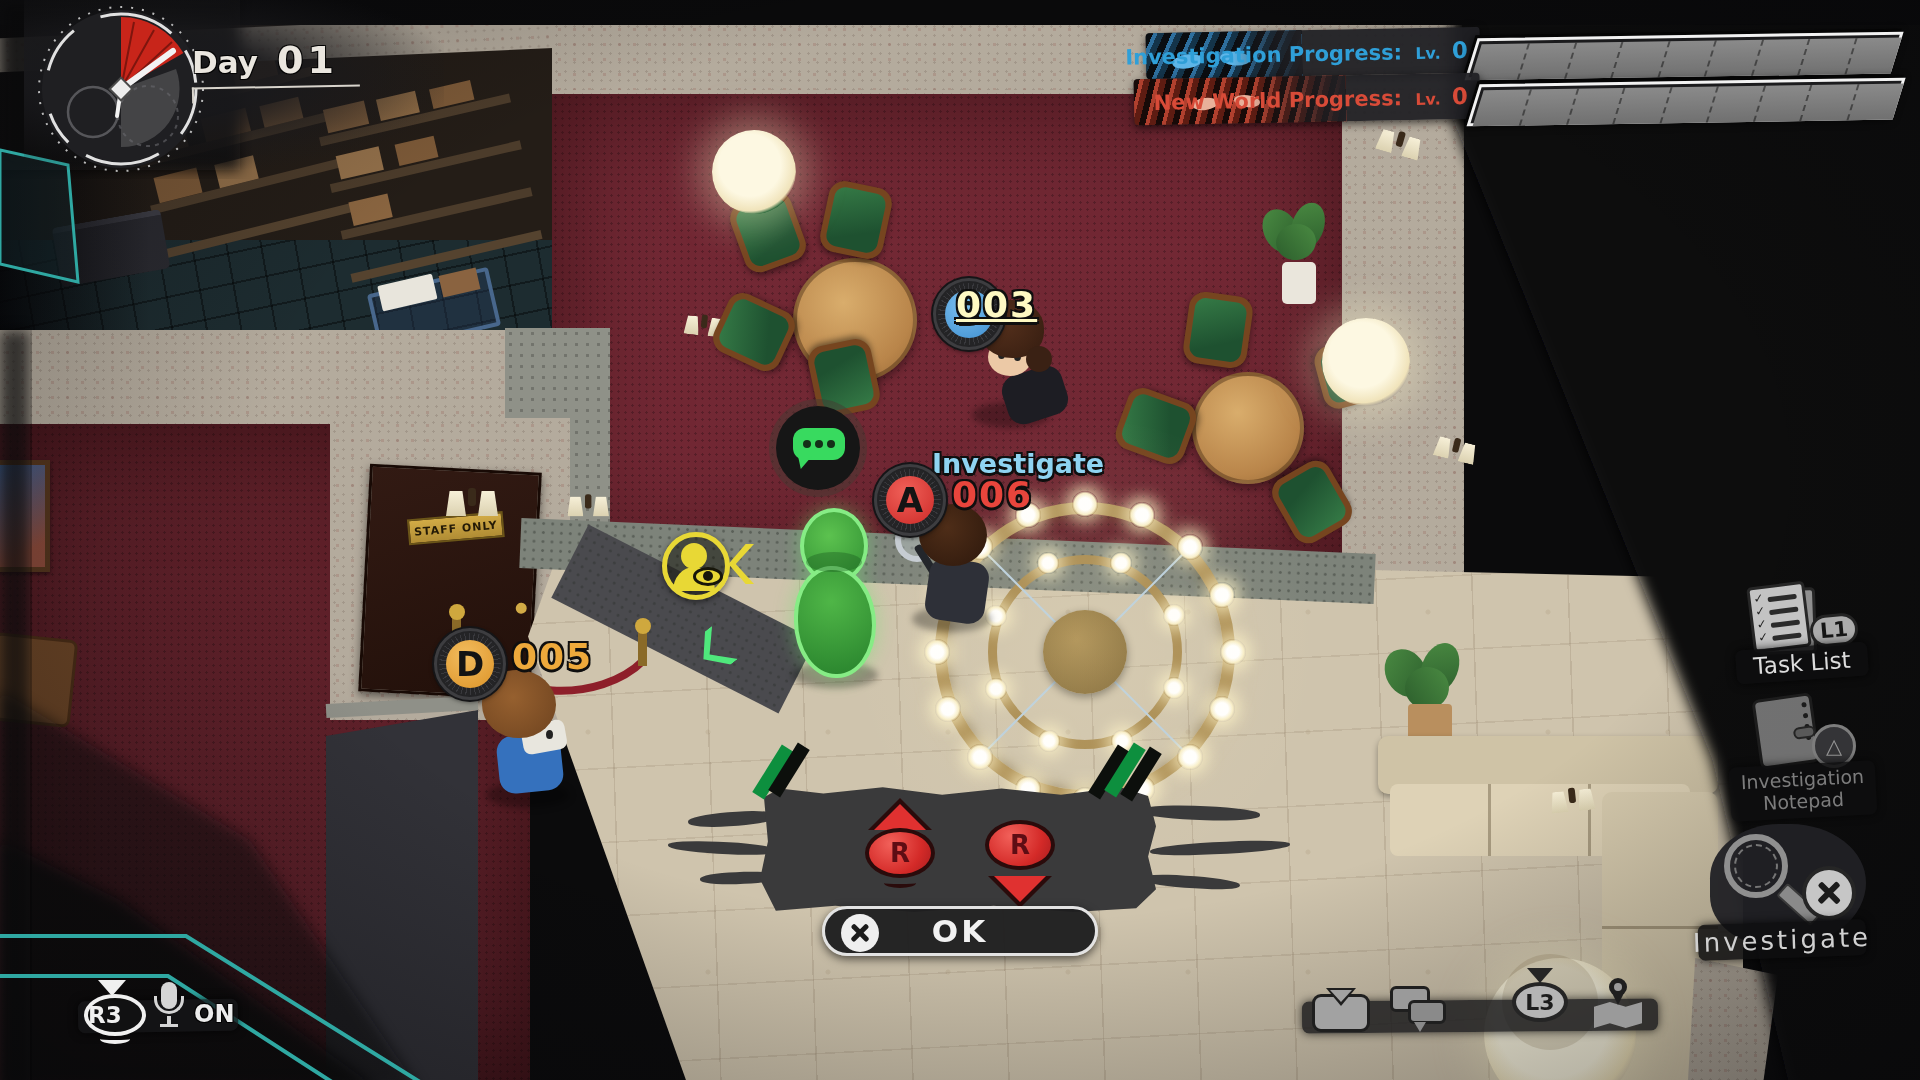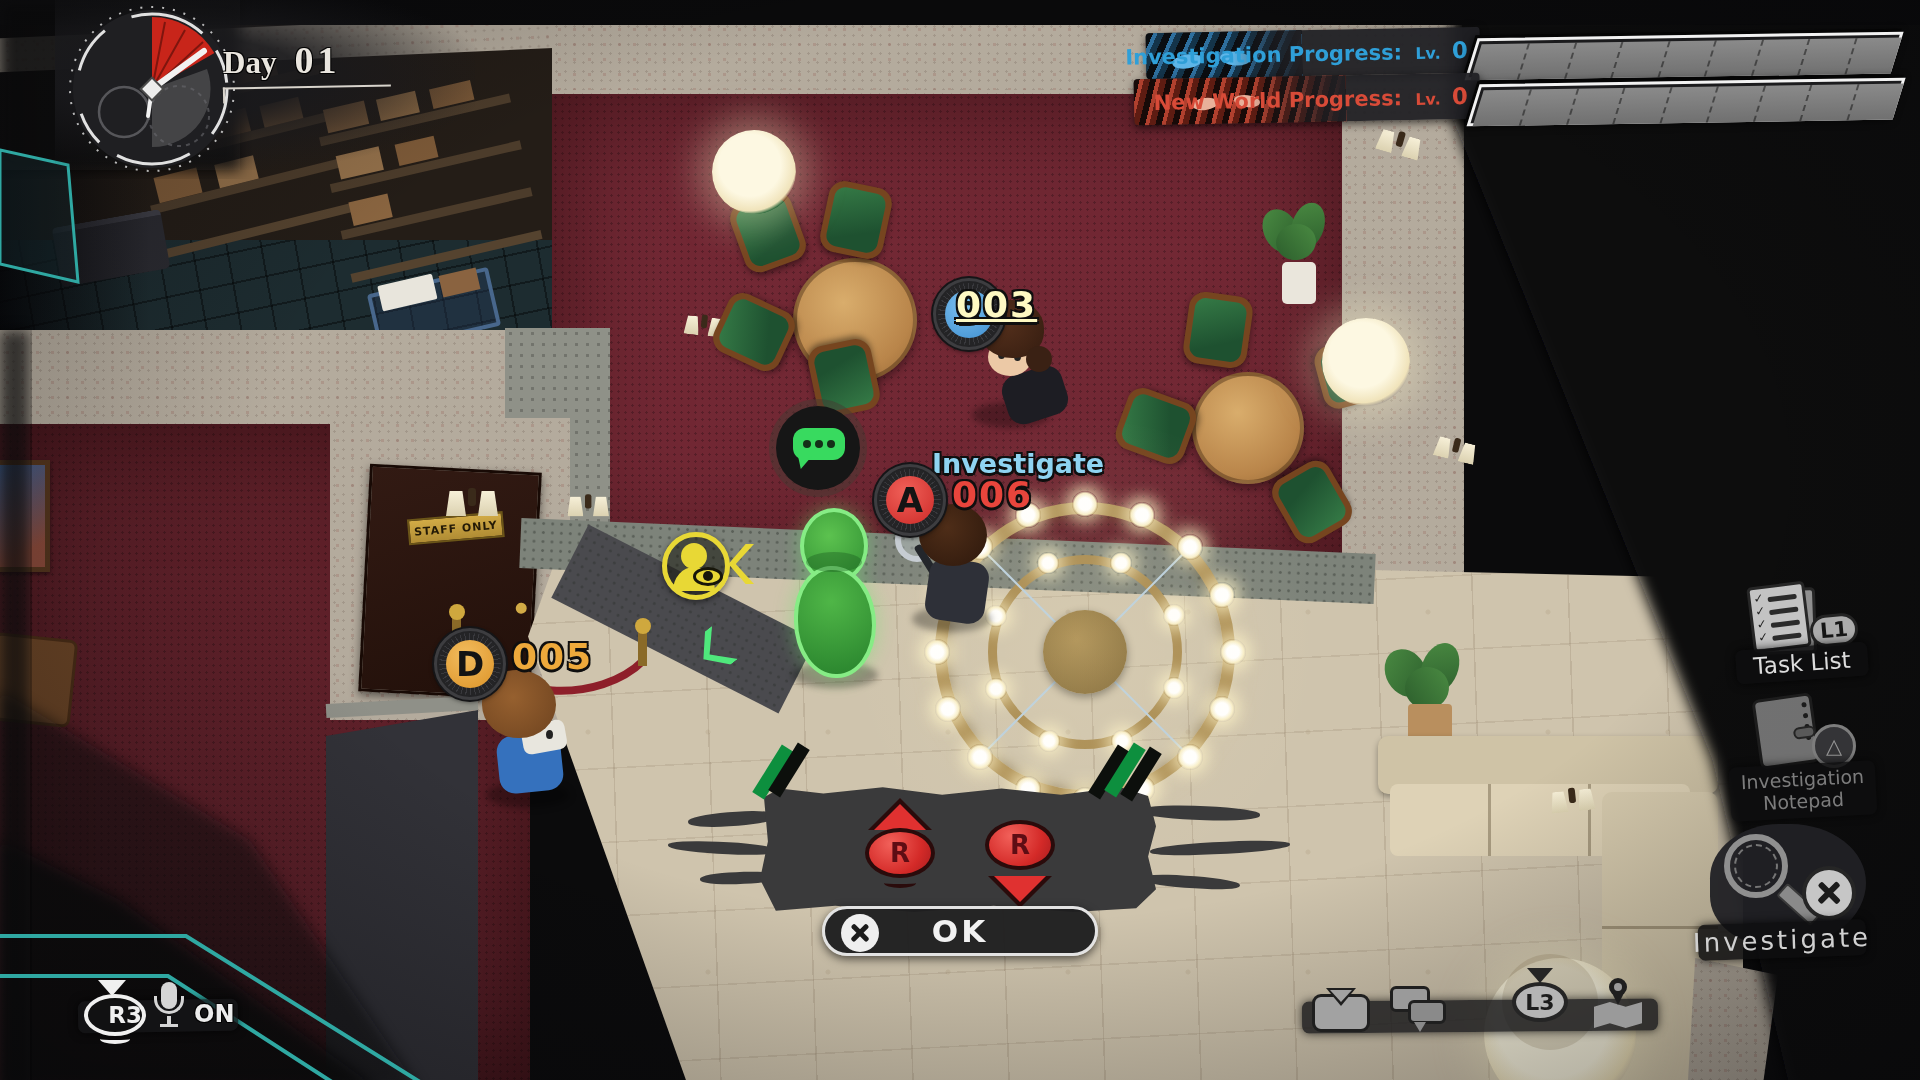--- a/index.html
+++ b/index.html
@@ -99,21 +99,21 @@
 
   
   .smear{background:rgba(14,14,15,.86);border-radius:7px;box-shadow:0 0 10px rgba(0,0,0,.7);}
   .gbtn-pill{background:#ababab;border:3px solid #232323;border-radius:16px;display:flex;align-items:center;justify-content:center;
      font-weight:800;color:#161616;}
   .doc{background:#c3c3c3;border:3px solid #262626;border-radius:5px;}
   .doc .ln{left:17px;right:6px;height:5px;background:#2b2b2b;border-radius:2px;}
   .doc .ck{position:absolute;left:3px;font-size:12px;font-weight:700;color:#1f1f1f;}
 
   
-  .padoval{border-radius:50%;display:flex;align-items:center;justify-content:flex-end;font-weight:800;}
+  .padoval{border-radius:50%;display:flex;align-items:center;justify-content:flex-start;font-weight:800;}
   .tridown{clip-path:polygon(0 0,100% 0,50% 100%);}
 
   
   .shadow{border-radius:50%;background:rgba(0,0,0,.30);filter:blur(3px);}
 </style>
 </head>
 <body>
 
 <div id="stage">
 
@@ -361,21 +361,21 @@
     <rect x="0" y="330" width="30" height="760" fill="#08080a" opacity="0.7" filter="url(#soft)"></rect>
   </svg>
   <div style="left:0;top:0;width:1920px;height:1080px;background:radial-gradient(ellipse at 52% 44%,transparent 52%,rgba(5,5,8,.45) 100%);pointer-events:none;"></div>
 
   <svg style="left:0;top:0;" width="1920" height="1080">
     <polyline points="0,936 186,936 420,1082" stroke="#2fa8a2" stroke-width="4" fill="none"></polyline>
     <polyline points="0,976 168,976 332,1082" stroke="#2fa8a2" stroke-width="4" fill="none"></polyline>
     <polygon points="0,150 68,165 78,282 0,264" stroke="#2fa8a2" stroke-width="3" fill="rgba(25,50,55,.35)"></polygon>
   </svg>
 
-  <div style="left:55px;top:0;width:420px;height:180px;font-family:Liberation Serif, serif;">
+  <div style="left:24px;top:0;width:420px;height:180px;">
     <div style="left:0;top:0;width:420px;height:170px;background:radial-gradient(ellipse at 30% 45%,rgba(25,25,28,.9) 30%,rgba(25,25,28,0) 75%);"></div>
     <svg width="170" height="170" style="left:12px;top:4px;">
       <circle cx="85" cy="85" r="79" fill="#202023" opacity="0.94"></circle>
       <circle cx="85" cy="85" r="82" stroke="#d8d8d8" stroke-width="2" fill="none" stroke-dasharray="2 9" opacity="0.85"></circle>
       <circle cx="85" cy="85" r="75" stroke="#ececec" stroke-width="3" fill="none" stroke-dasharray="48 30 76 22 34 44" opacity="0.95"></circle>
       <path d="M85,85 L85,13 A72,72 0 0 1 147.4,49 Z" fill="#c8251a"></path>
       <path d="M85,85 L98,18 M85,85 L118,26 M85,85 L136,38" stroke="#7e150e" stroke-width="2"></path>
       <path d="M85,85 L85,143 A58,58 0 0 0 140,65 Z" fill="#9a9a9a" opacity="0.30"></path>
       <circle cx="57" cy="108" r="25" stroke="#69696e" stroke-width="2.5" fill="none" opacity="0.75"></circle>
       <circle cx="112" cy="112" r="30" stroke="#69696e" stroke-width="2" fill="none" opacity="0.6" stroke-dasharray="4 5"></circle>

